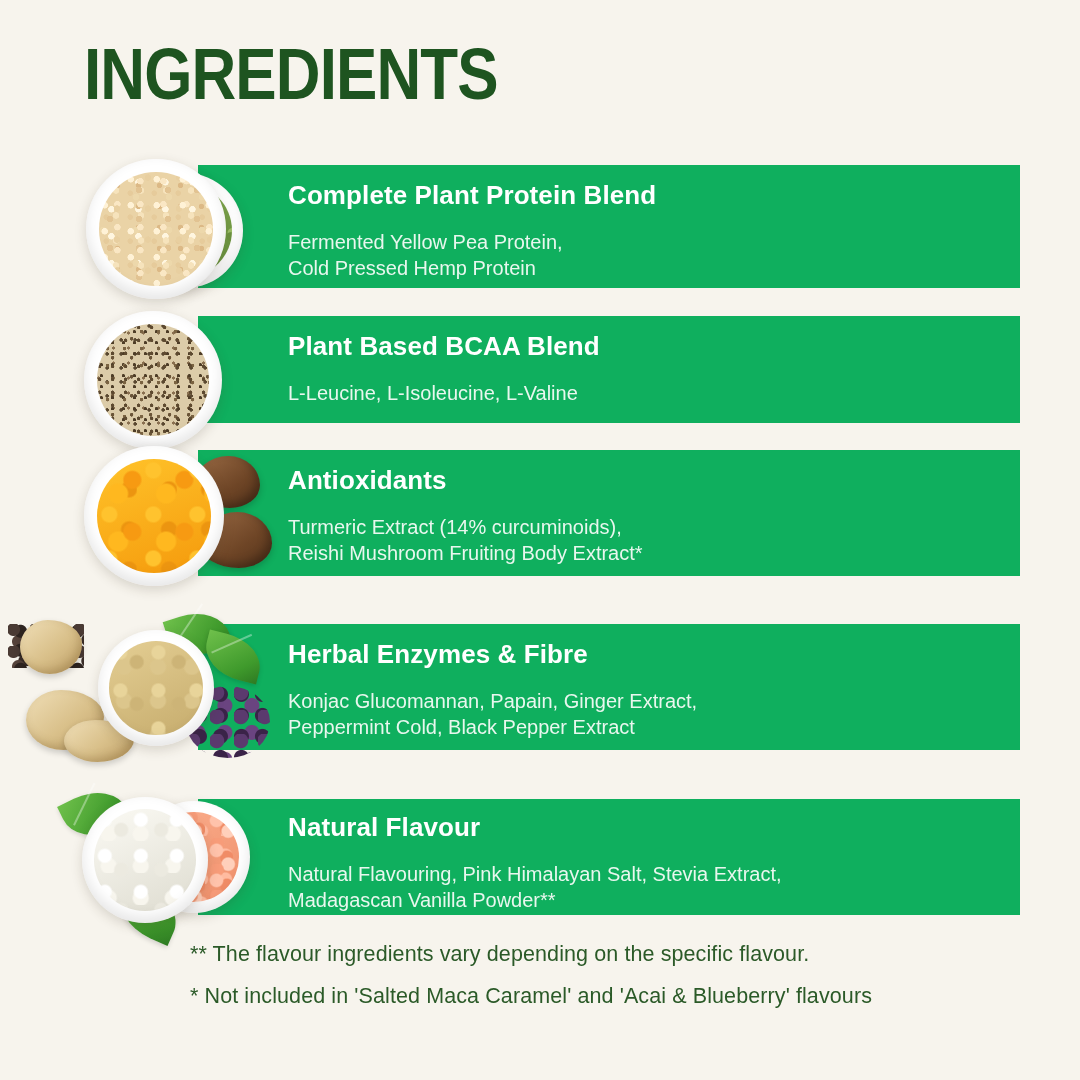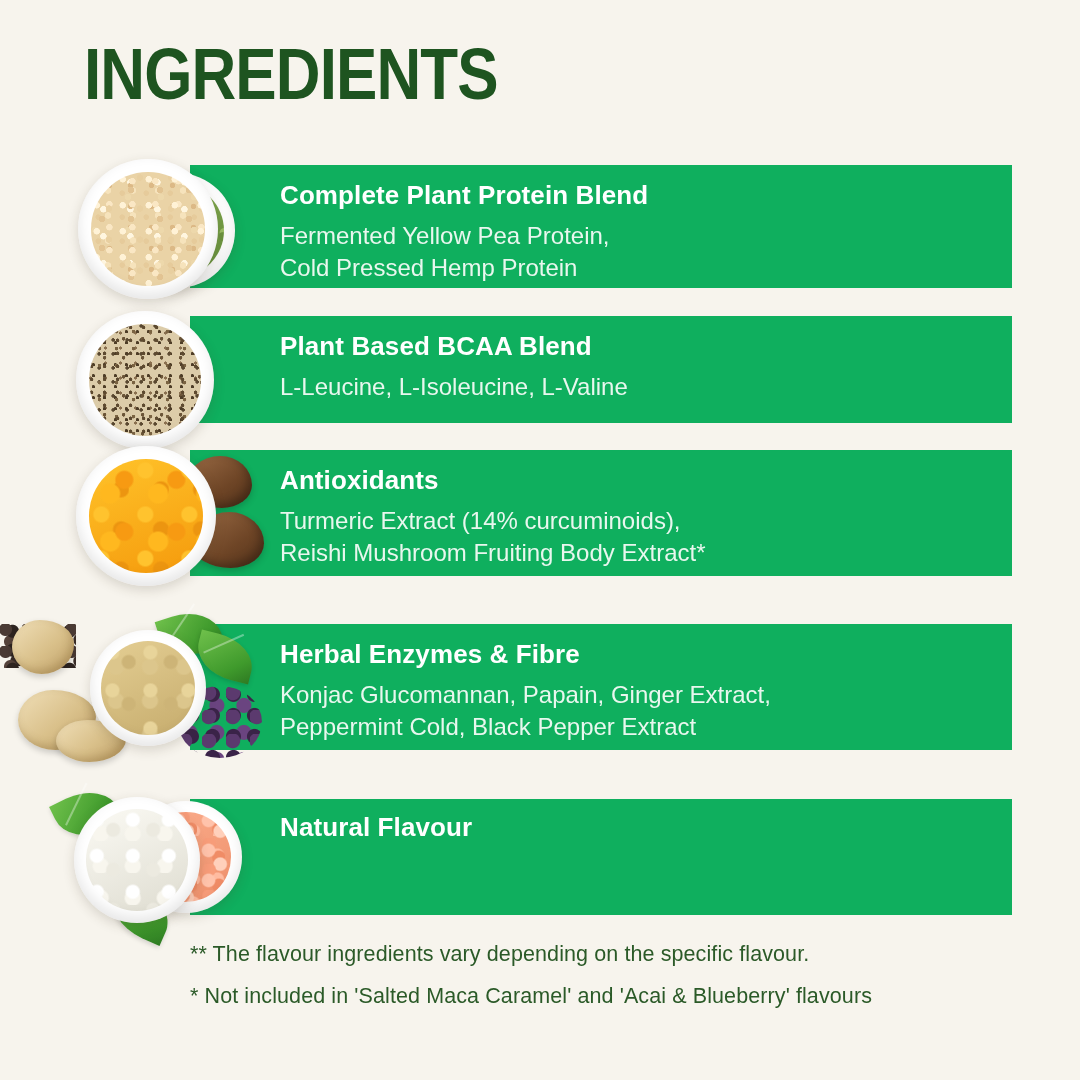--- a/index.html
+++ b/index.html
@@ -26,21 +26,21 @@
     line-height: 1;
     transform: scaleX(0.86);
     transform-origin: left center;
   }
 
   
   .rows { position: absolute; left: 0; top: 0; width: 1080px; }
 
   .row {
     position: absolute;
-    left: 0;
+    left: 8px;
     width: 984px;
   }
 
   .band {
     position: absolute;
     left: 190px;
     width: 822px;
     background: #0FAF5E;
     top: 0;
   }
@@ -56,24 +56,24 @@
     color: #FFFFFF;
     font-weight: 700;
     font-size: 26px;
     letter-spacing: 0.1px;
     line-height: 1.15;
     white-space: nowrap;
   }
 
   .band-desc {
     color: #E8F7EE;
-    font-size: 24px;
+    font-size: 20px;
     font-weight: 400;
     line-height: 1.33;
-    margin-top: 9px;
+    margin-top: 18px;
     white-space: pre-line;
   }
 
   
   .art {
     position: absolute;
     left: 0;
     top: 0;
     width: 260px;
     height: 100%;
@@ -326,20 +326,22 @@
       <div class="leaf" style="left:108px;top:88px;width:64px;height:48px;transform:rotate(24deg);"></div>
       <div class="bowl" style="left:130px;top:2px;width:112px;height:112px;">
         <div class="fill salt-pink" style="left:11px;top:11px;right:11px;bottom:11px;"></div>
       </div>
       <div class="bowl" style="left:74px;top:-2px;width:126px;height:126px;">
         <div class="fill powder-white" style="left:12px;top:12px;right:12px;bottom:12px;"></div>
       </div>
     </div>
     <div class="band-text" style="left:280px;top:14px;">
       <div class="band-title">Natural Flavour</div>
+      <div class="band-desc">Natural Flavouring, Pink Himalayan Salt, Stevia Extract,
+Madagascan Vanilla Powder**</div>
     </div>
   </div>
 
 </div>
 
 <div class="footnotes">
   <div class="footnote">** The flavour ingredients vary depending on the specific flavour.</div>
   <div class="footnote">* Not included in 'Salted Maca Caramel' and 'Acai &amp; Blueberry' flavours</div>
 </div>
 

